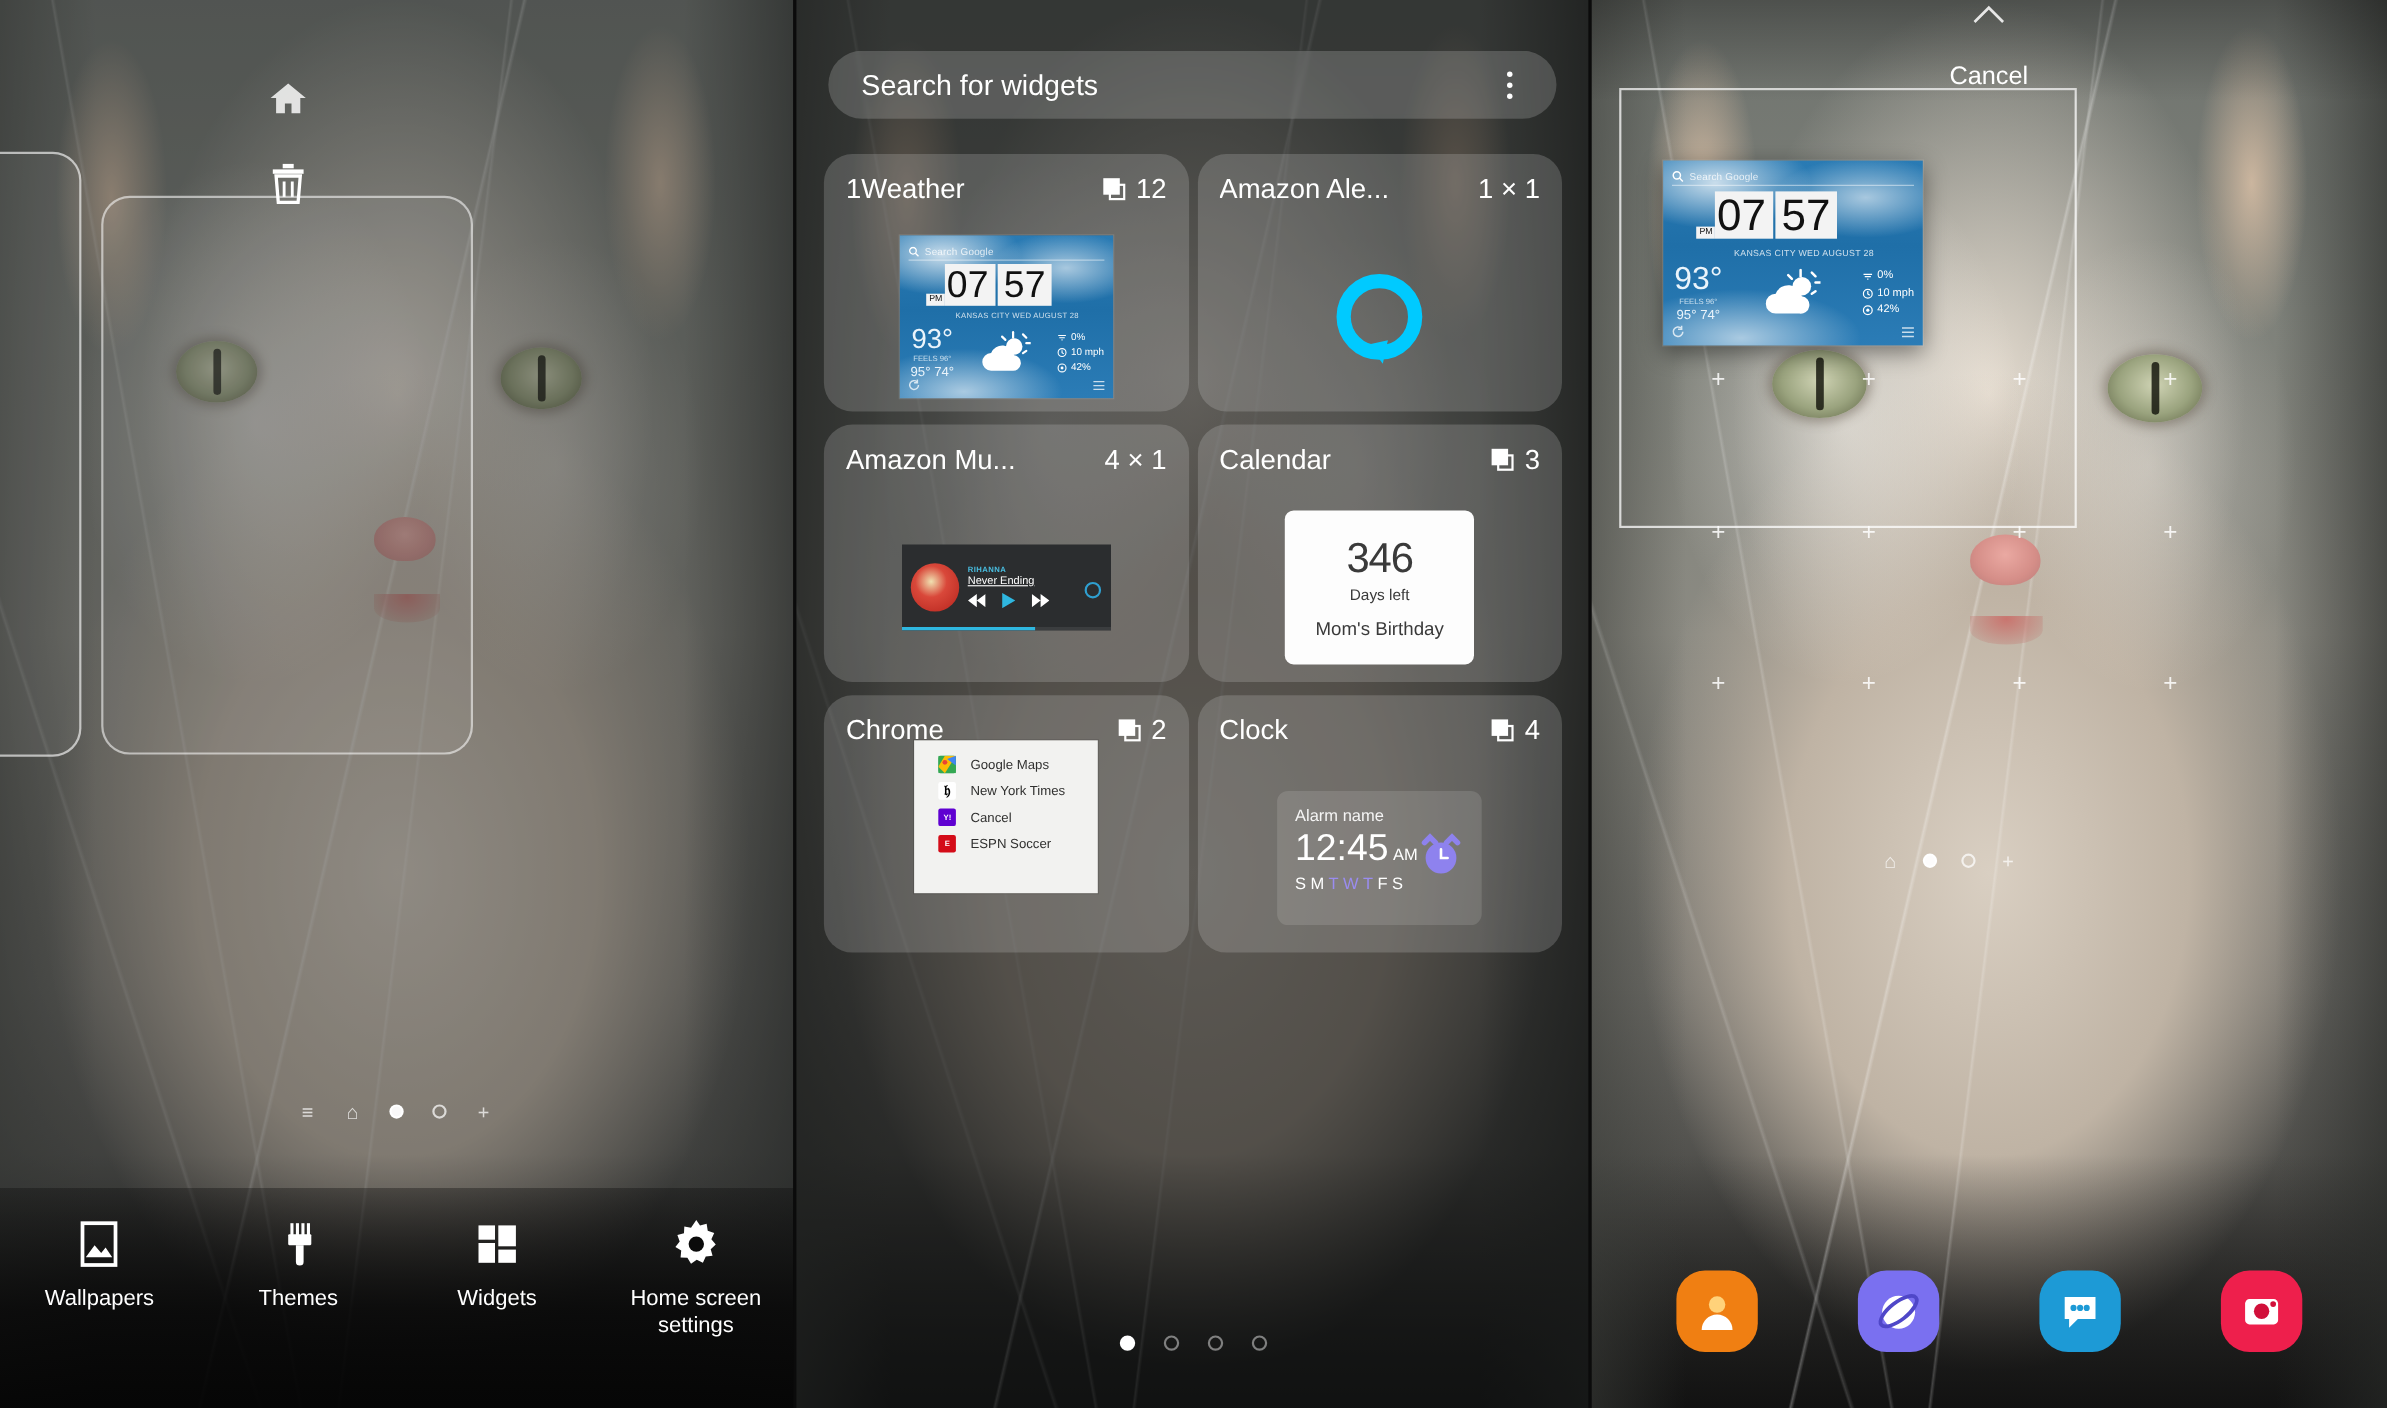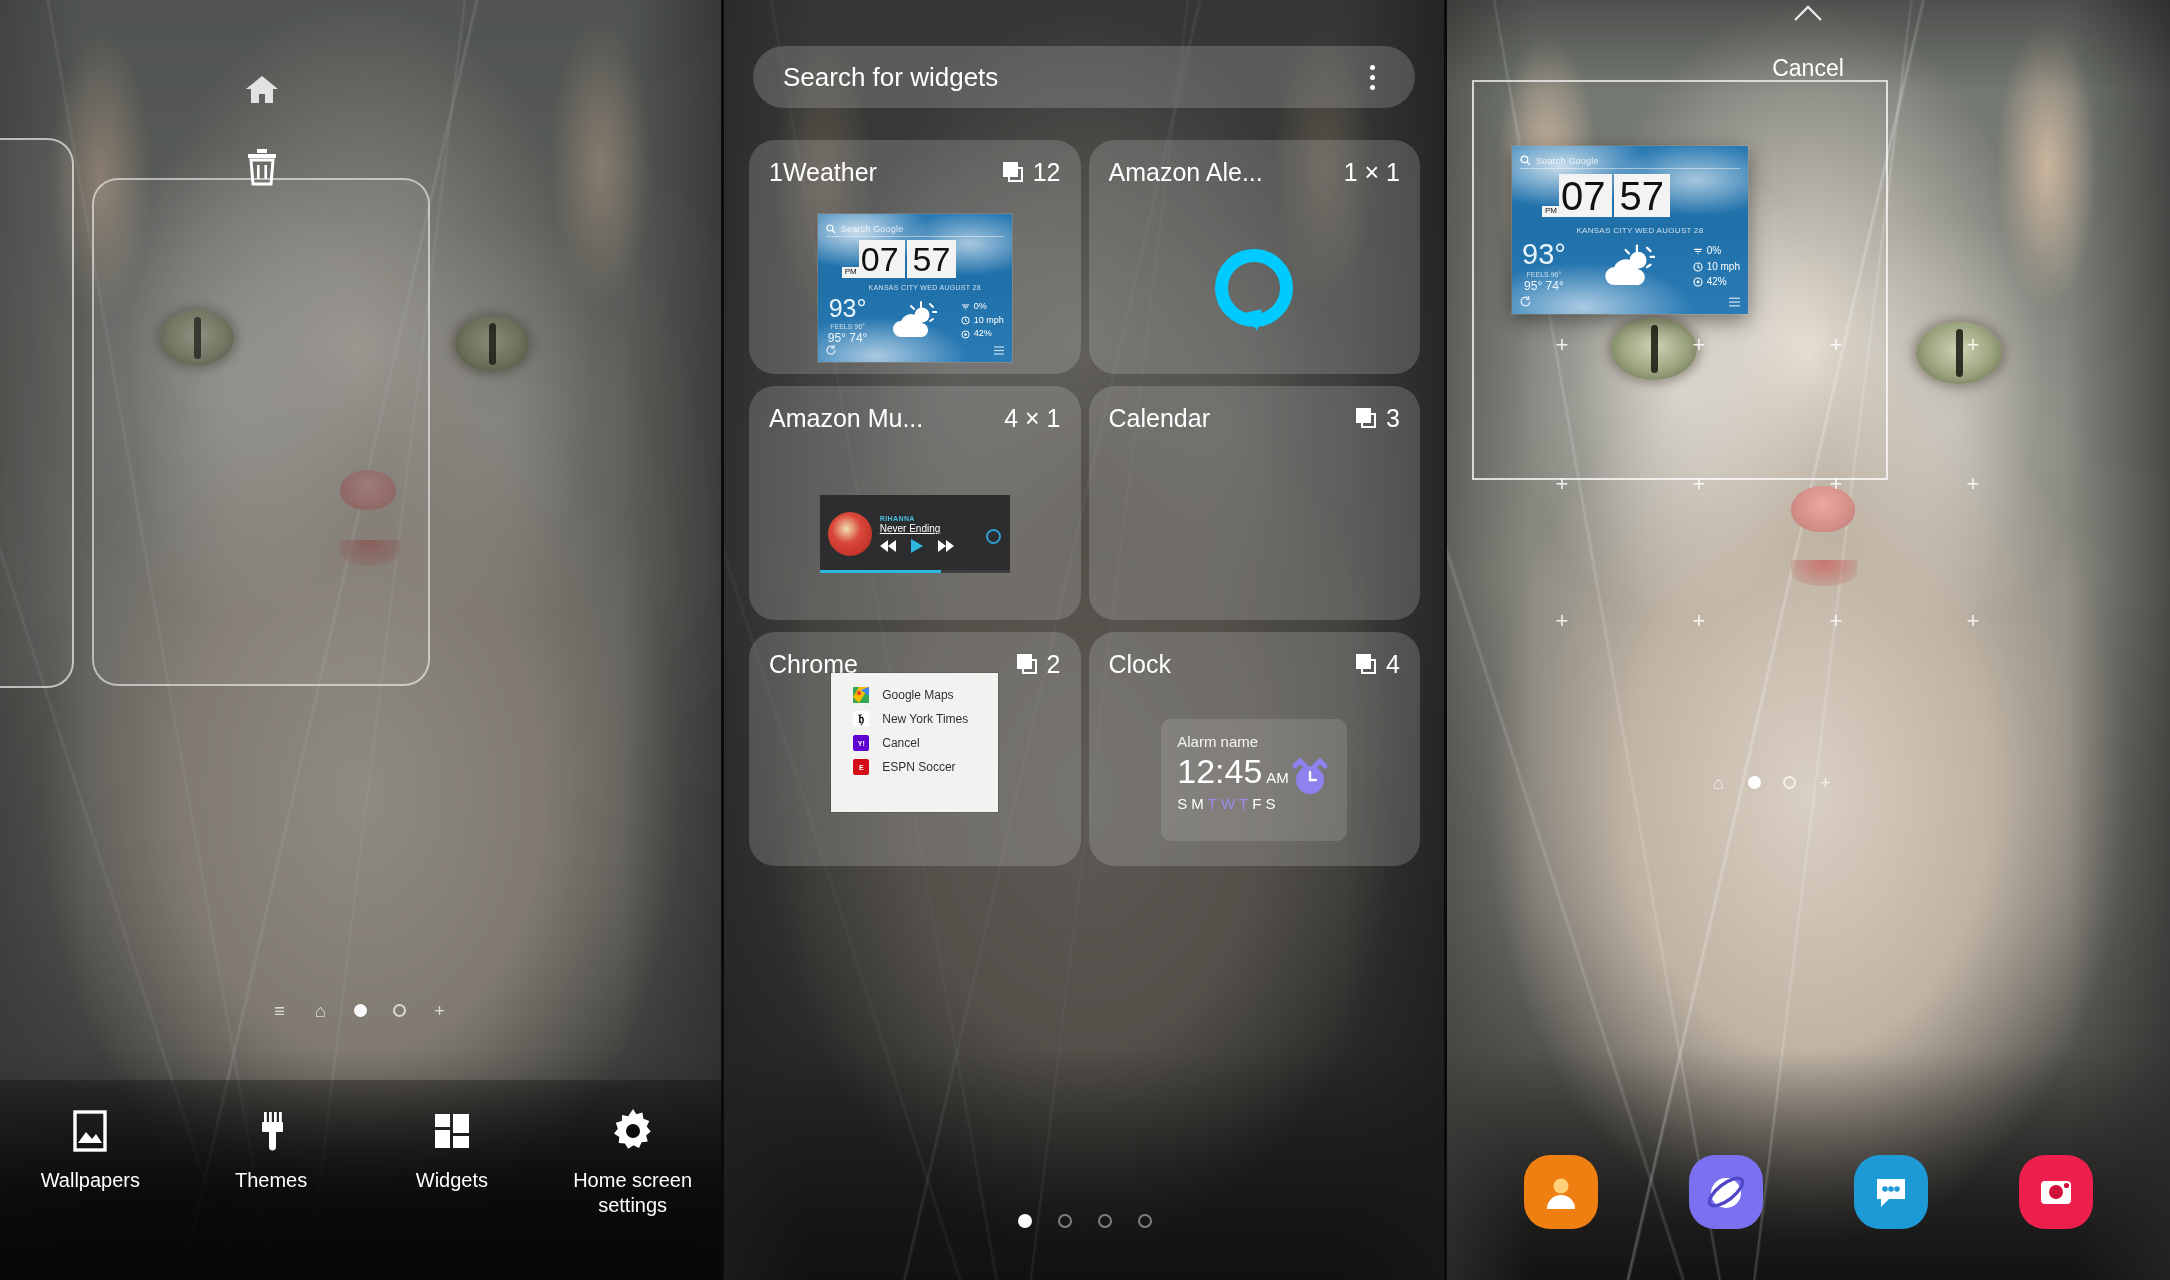--- a/index.html
+++ b/index.html
@@ -460,20 +460,27 @@
         <div class="wcard-head">
           <div class="wcard-title">Calendar</div>
           <div class="wcard-meta">
             <span class="stack-ico">
                 <b class="back"></b>
                 <b class="front"></b>
               </span>
             <span>3</span>
           </div>
         </div>
+        <div class="wcard-body">
+          <div class="cal">
+            <div class="n">346</div>
+            <div class="l">Days left</div>
+            <div class="e">Mom's Birthday</div>
+          </div>
+        </div>
       </div>
 
       <div class="wcard">
         <div class="wcard-head">
           <div class="wcard-title">Chrome</div>
           <div class="wcard-meta">
             <span class="stack-ico">
                 <b class="back"></b>
                 <b class="front"></b>
               </span>

